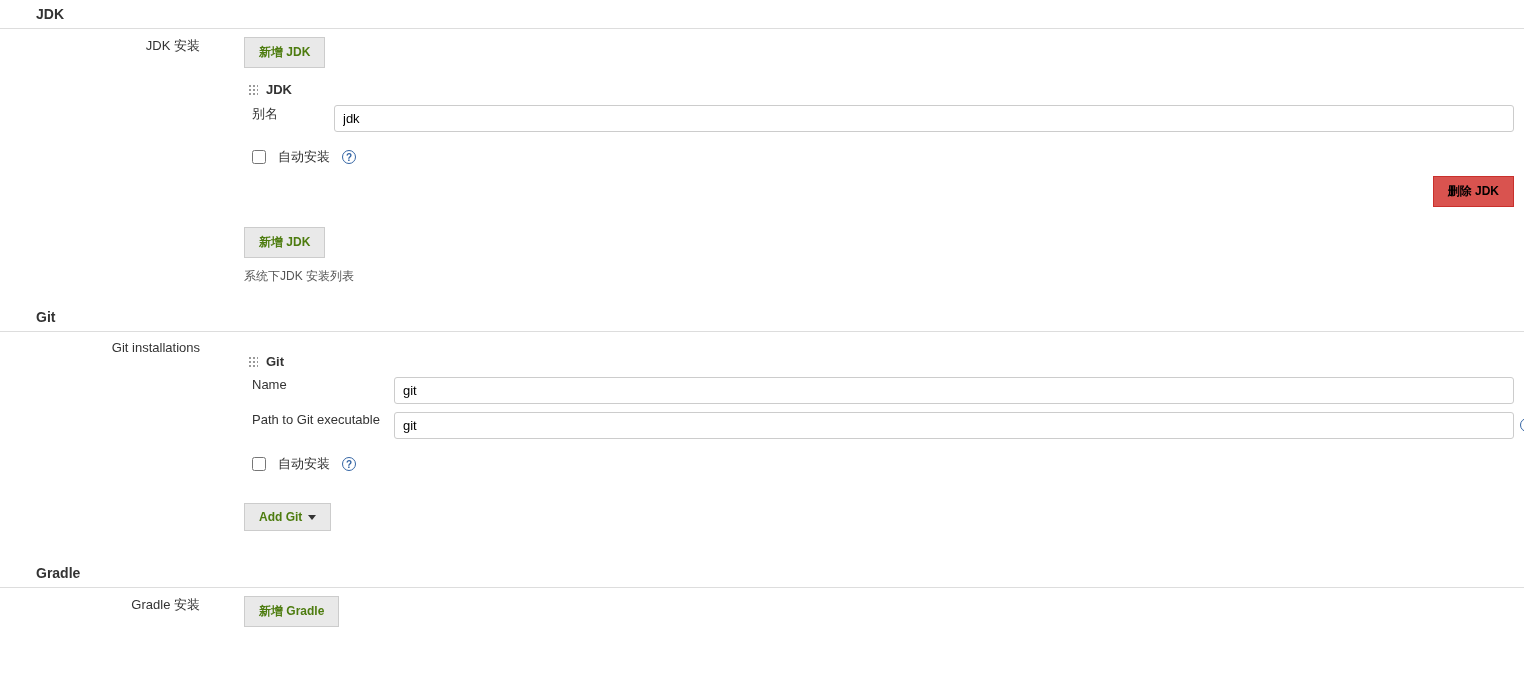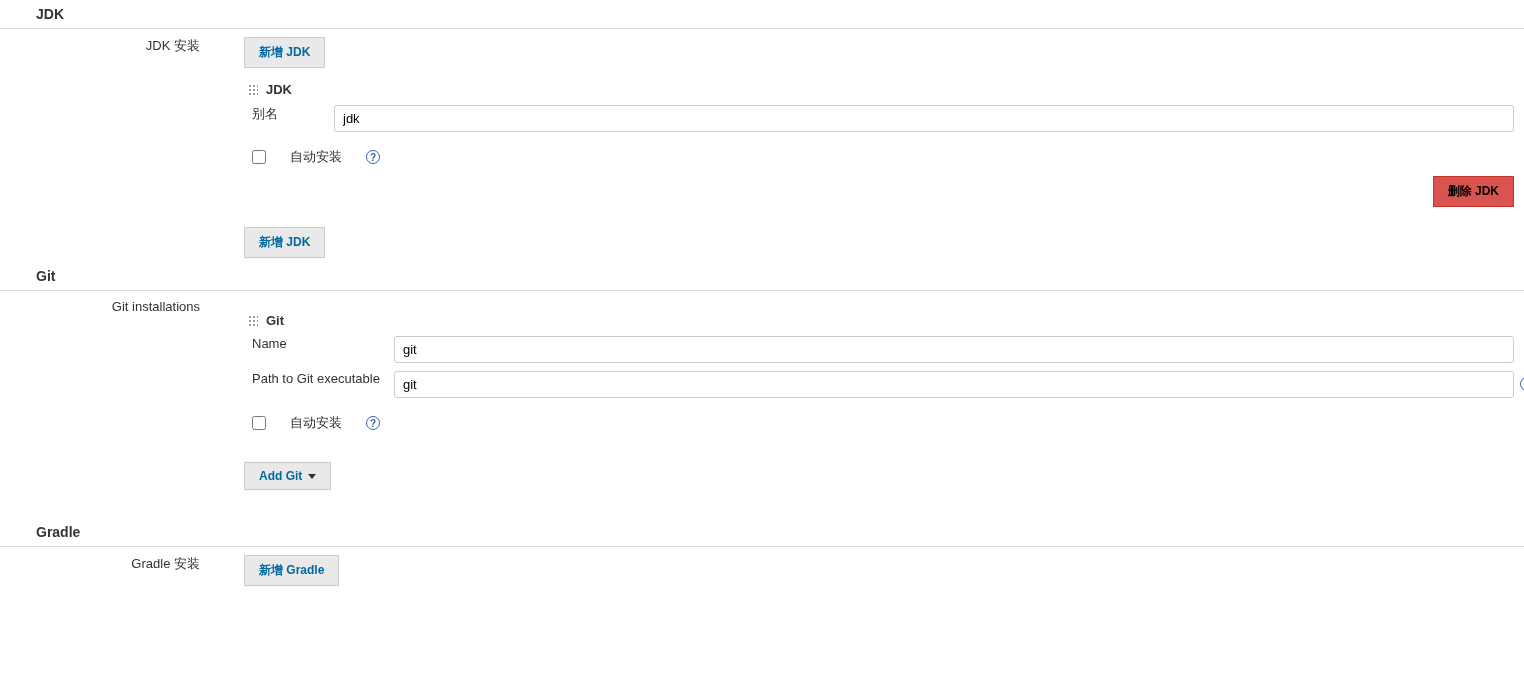--- a/index.html
+++ b/index.html
@@ -21,21 +21,21 @@
     margin-left: 244px;
     margin-right: 10px;
     margin-bottom: 10px;
   }
   .btn-gray {
     background: #e9e9e9;
     border: 1px solid #ccc;
     padding: 6px 14px;
     font-size: 12px;
     font-weight: bold;
-    color: #0369a1;
+    color: #4d7c0f;
     cursor: pointer;
     display: inline-flex;
     align-items: center;
     gap: 6px;
   }
   .btn-red {
     background: #d9534f;
     border: 1px solid #c9302c;
     color: #000000;
     padding: 6px 14px;
@@ -83,21 +83,21 @@
   .field-input {
     width: 100%;
     padding: 5px 8px;
     font-size: 13px;
     border: 1px solid #ccc;
     border-radius: 3px;
   }
   .checkbox-row {
     display: flex;
     align-items: center;
-    gap: 24px;
+    gap: 12px;
     margin: 16px 0 10px 8px;
   }
   .checkbox-row input[type=checkbox] {
     width: 14px;
     height: 14px;
   }
   .delete-row {
     display: flex;
     justify-content: flex-end;
     margin: 6px 0;
@@ -193,20 +193,21 @@
     </div>
 
     <div class="delete-row">
       <button class="btn-red"><span>删除 JDK</span></button>
     </div>
 
     <div style="height:14px"></div>
     <button class="btn-gray">
         <span>新增 JDK</span>
       </button>
+    <div class="desc-text">系统下JDK 安装列表</div>
   </div>
 </div>
 
 <div class="section-header">Git</div>
 <div class="row-container">
   <div class="left-col">Git installations</div>
   <div class="right-col tool-block git" style="margin-left:244px;">
     <div class="item-title-row">
       <span class="grip-icon"></span>
       <span class="item-title">Git</span>

